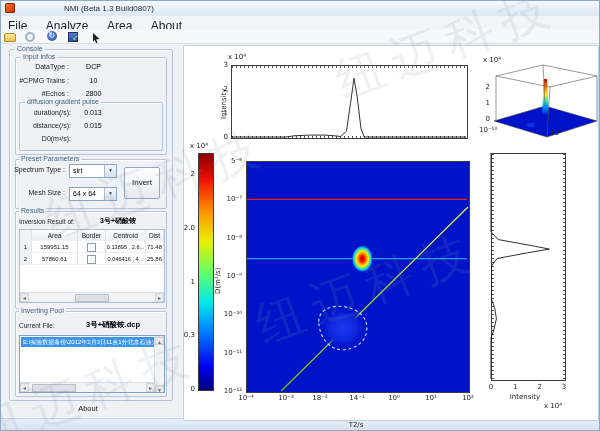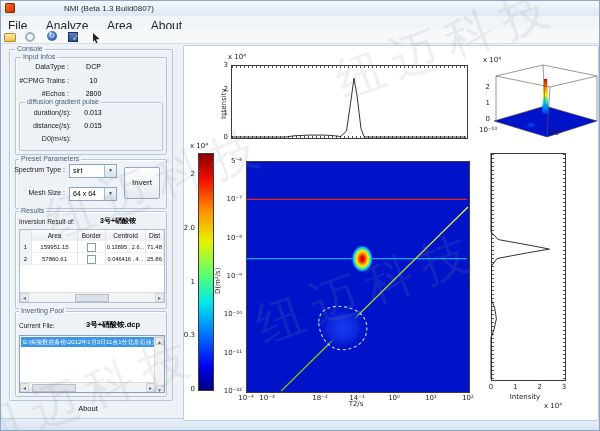--- a/index.html
+++ b/index.html
@@ -265,42 +265,42 @@
     <div class="tl" style="left: 194px; top: 223.091px; transform: translateX(-100%);">2.0</div>
     <div class="tl" style="left: 194px; top: 169.455px; transform: translateX(-100%);">2</div>
     <div class="tl" style="left: 241px; top: 156px; transform: translateX(-100%);">5⁻⁶</div>
     <div class="tl" style="left: 241px; top: 194.333px; transform: translateX(-100%);">10⁻⁷</div>
     <div class="tl" style="left: 241px; top: 232.667px; transform: translateX(-100%);">10⁻⁸</div>
     <div class="tl" style="left: 241px; top: 271px; transform: translateX(-100%);">10⁻⁹</div>
     <div class="tl" style="left: 241px; top: 309.333px; transform: translateX(-100%);">10⁻¹⁰</div>
     <div class="tl" style="left: 241px; top: 347.667px; transform: translateX(-100%);">10⁻¹¹</div>
     <div class="tl" style="left: 241px; top: 386px; transform: translateX(-100%);">10⁻¹²</div>
     <div class="tl" style="left: 245px; top: 393px; transform: translateX(-50%);">10⁻⁴</div>
-    <div class="tl" style="left: 266px; top: 393px; transform: translateX(-50%);">10⁻³</div>
+    <div class="tl" style="left: 285px; top: 393px; transform: translateX(-50%);">10⁻³</div>
     <div class="tl" style="left: 319px; top: 393px; transform: translateX(-50%);">18⁻²</div>
     <div class="tl" style="left: 356px; top: 393px; transform: translateX(-50%);">14⁻¹</div>
     <div class="tl" style="left: 393px; top: 393px; transform: translateX(-50%);">10⁰</div>
     <div class="tl" style="left: 430px; top: 393px; transform: translateX(-50%);">10¹</div>
     <div class="tl" style="left: 467px; top: 393px; transform: translateX(-50%);">10²</div>
     <div class="tl" style="left: 490px; top: 382px; transform: translateX(-50%);">0</div>
     <div class="tl" style="left: 514.333px; top: 382px; transform: translateX(-50%);">1</div>
     <div class="tl" style="left: 538.667px; top: 382px; transform: translateX(-50%);">2</div>
     <div class="tl" style="left: 563px; top: 382px; transform: translateX(-50%);">3</div>
     <div class="tl" style="left: 489px; top: 114px; transform: translateX(-100%);">0</div>
     <div class="tl" style="left: 489px; top: 98px; transform: translateX(-100%);">1</div>
     <div class="tl" style="left: 489px; top: 82px; transform: translateX(-100%);">2</div>
     <div class="tl" style="left: 478px; top: 125px;">10⁻¹⁰</div>
     <div class="tl" style="left: 549px; top: 128px;">10⁰</div>
   </div>
 
 <div class="tl" style="left:227px;top:52px;">x 10⁴</div>
 <div class="tl rot" style="left:219px;top:118px;">Intensity</div>
 <div class="tl" style="left:189px;top:141px;">x 10⁴</div>
 <div class="tl rot" style="left:213px;top:293px;">D(m²/s)</div>
-<div class="tl" style="left:355px;top:399px;transform:translateX(-50%);">T2/s</div>
+<div class="tl" style="left:355px;top:420px;transform:translateX(-50%);">T2/s</div>
 <div class="tl" style="left:524px;top:392px;transform:translateX(-50%);">Intensity</div>
 <div class="tl" style="left:543px;top:401px;">x 10⁴</div>
 <div class="tl" style="left:482px;top:55px;">x 10⁴</div>
 
 <div class="wm" style="left:330px;top:10px;">纽迈科技</div>
 <div class="wm" style="left:40px;top:150px;">纽迈科技</div>
 <div class="wm" style="left:250px;top:255px;">纽迈科技</div>
 <div class="wm" style="left:-30px;top:360px;">纽迈科技</div>
 
 </body></html>

